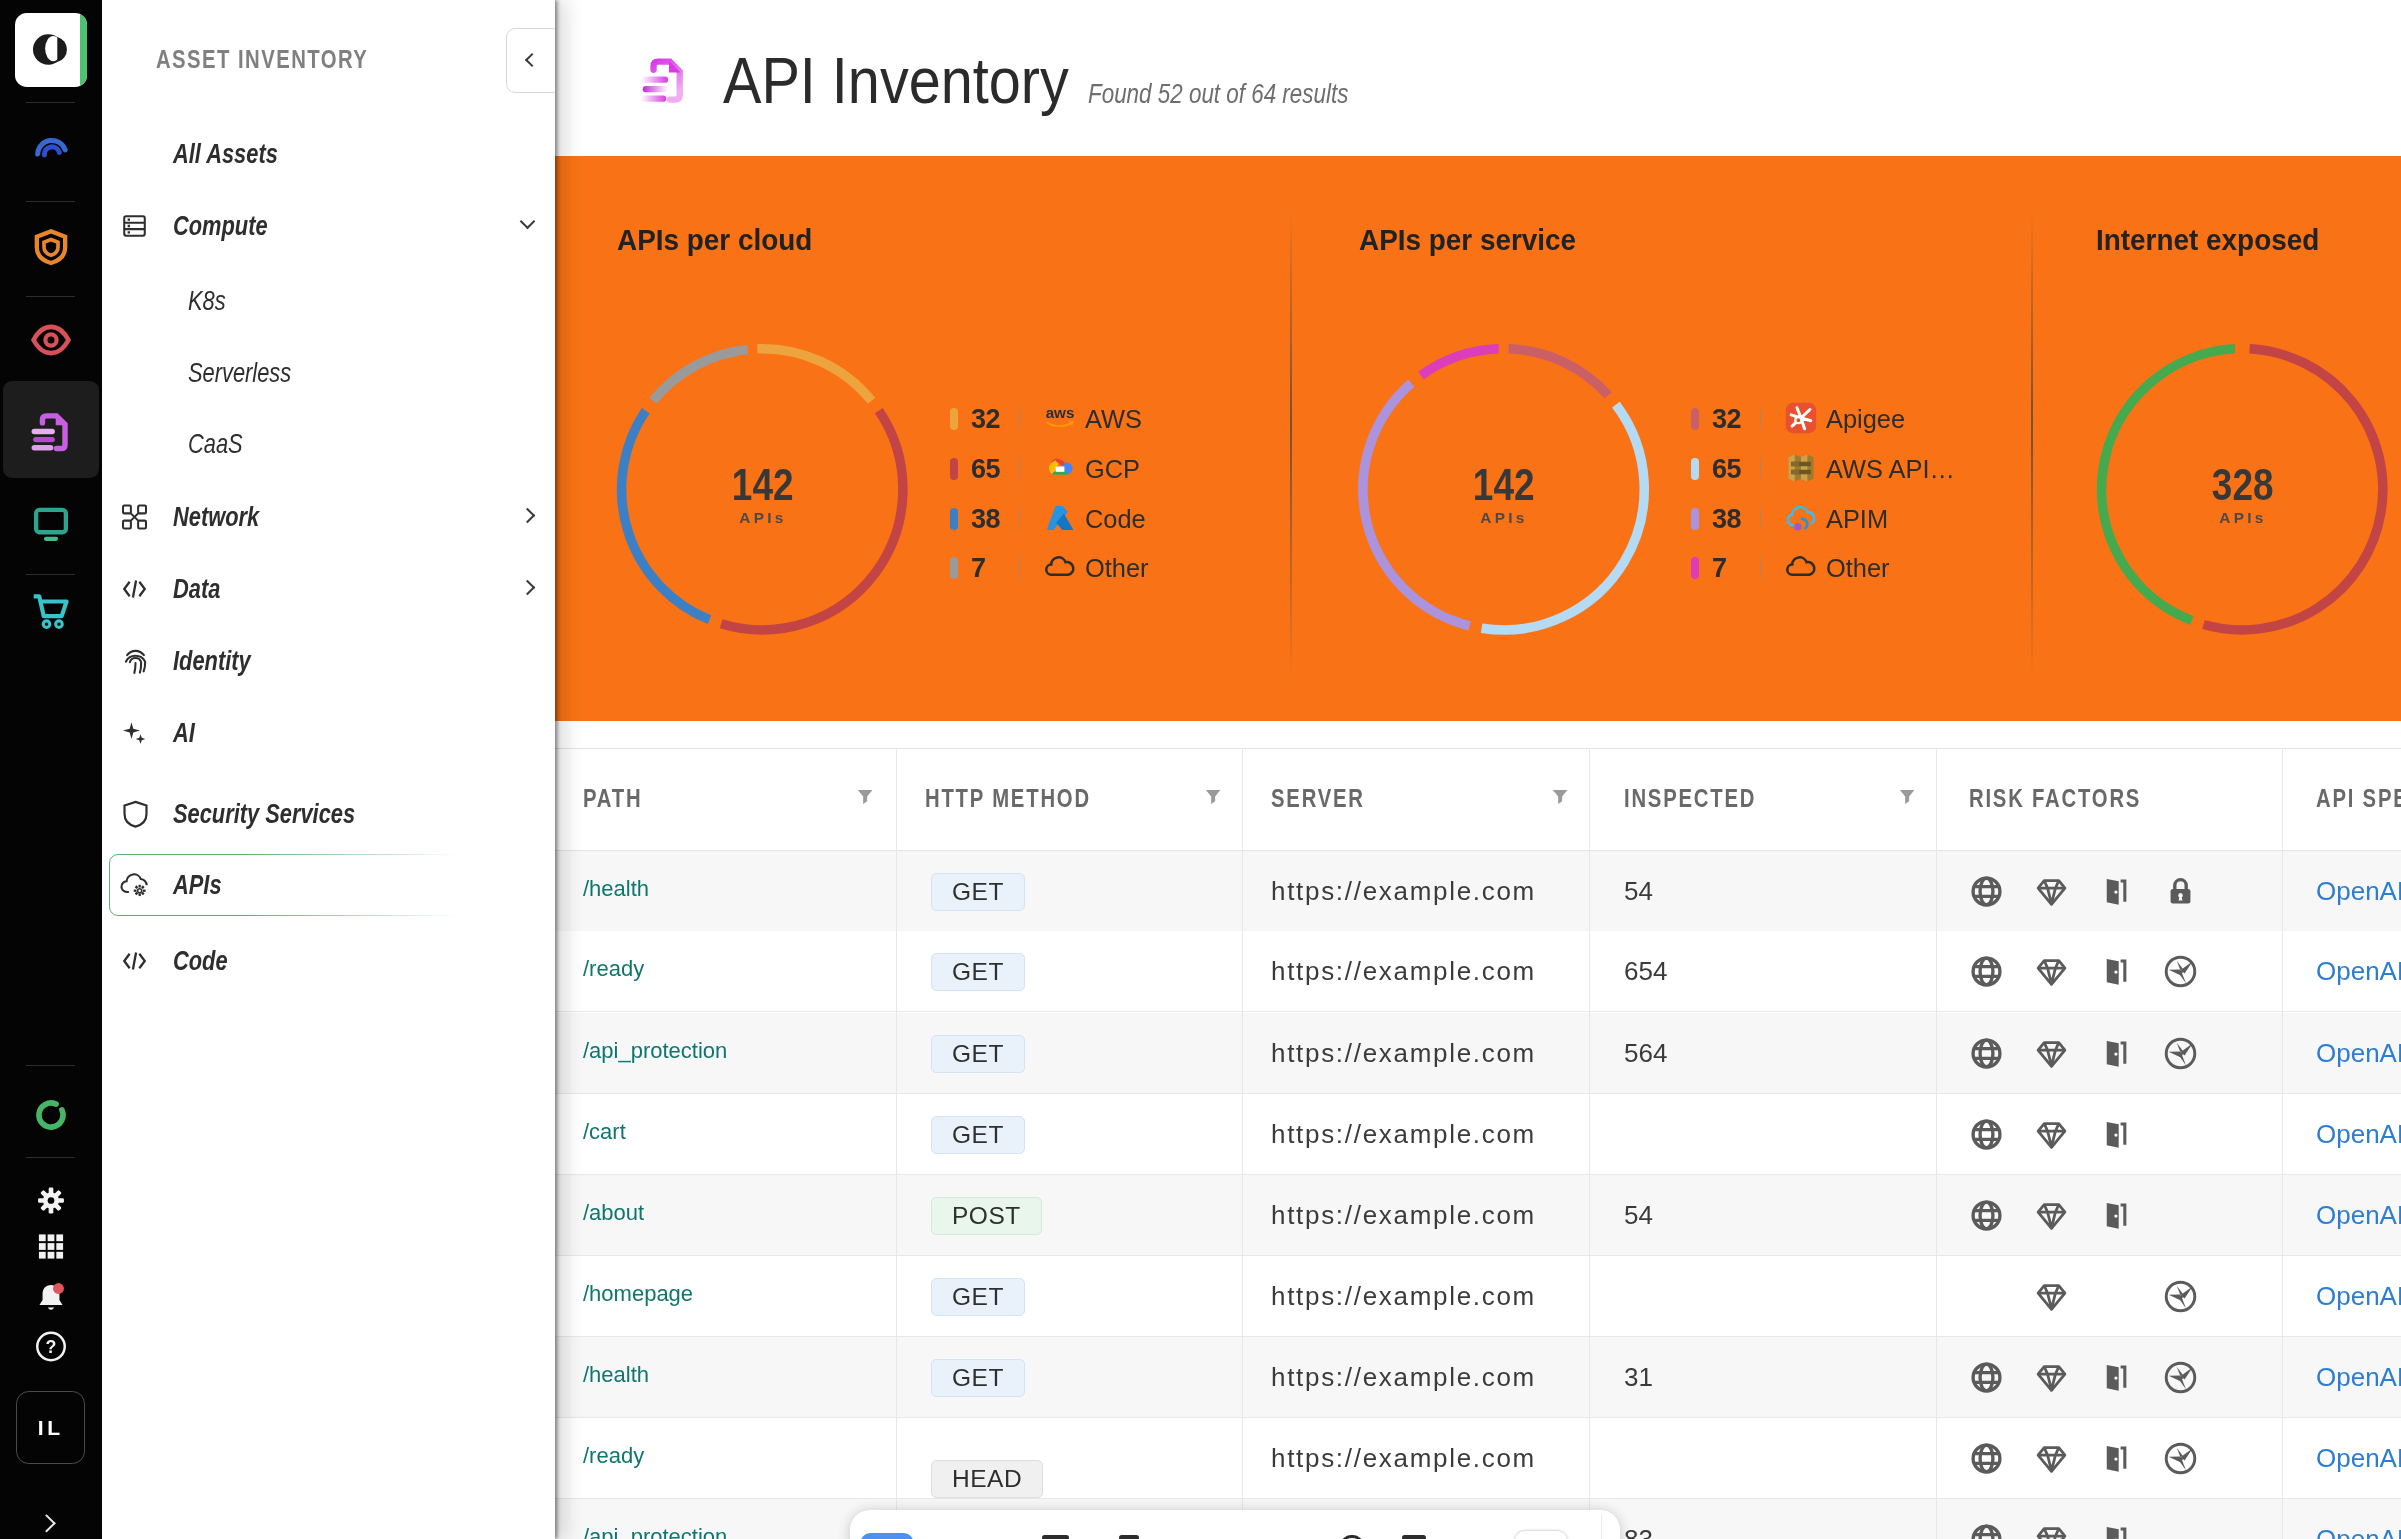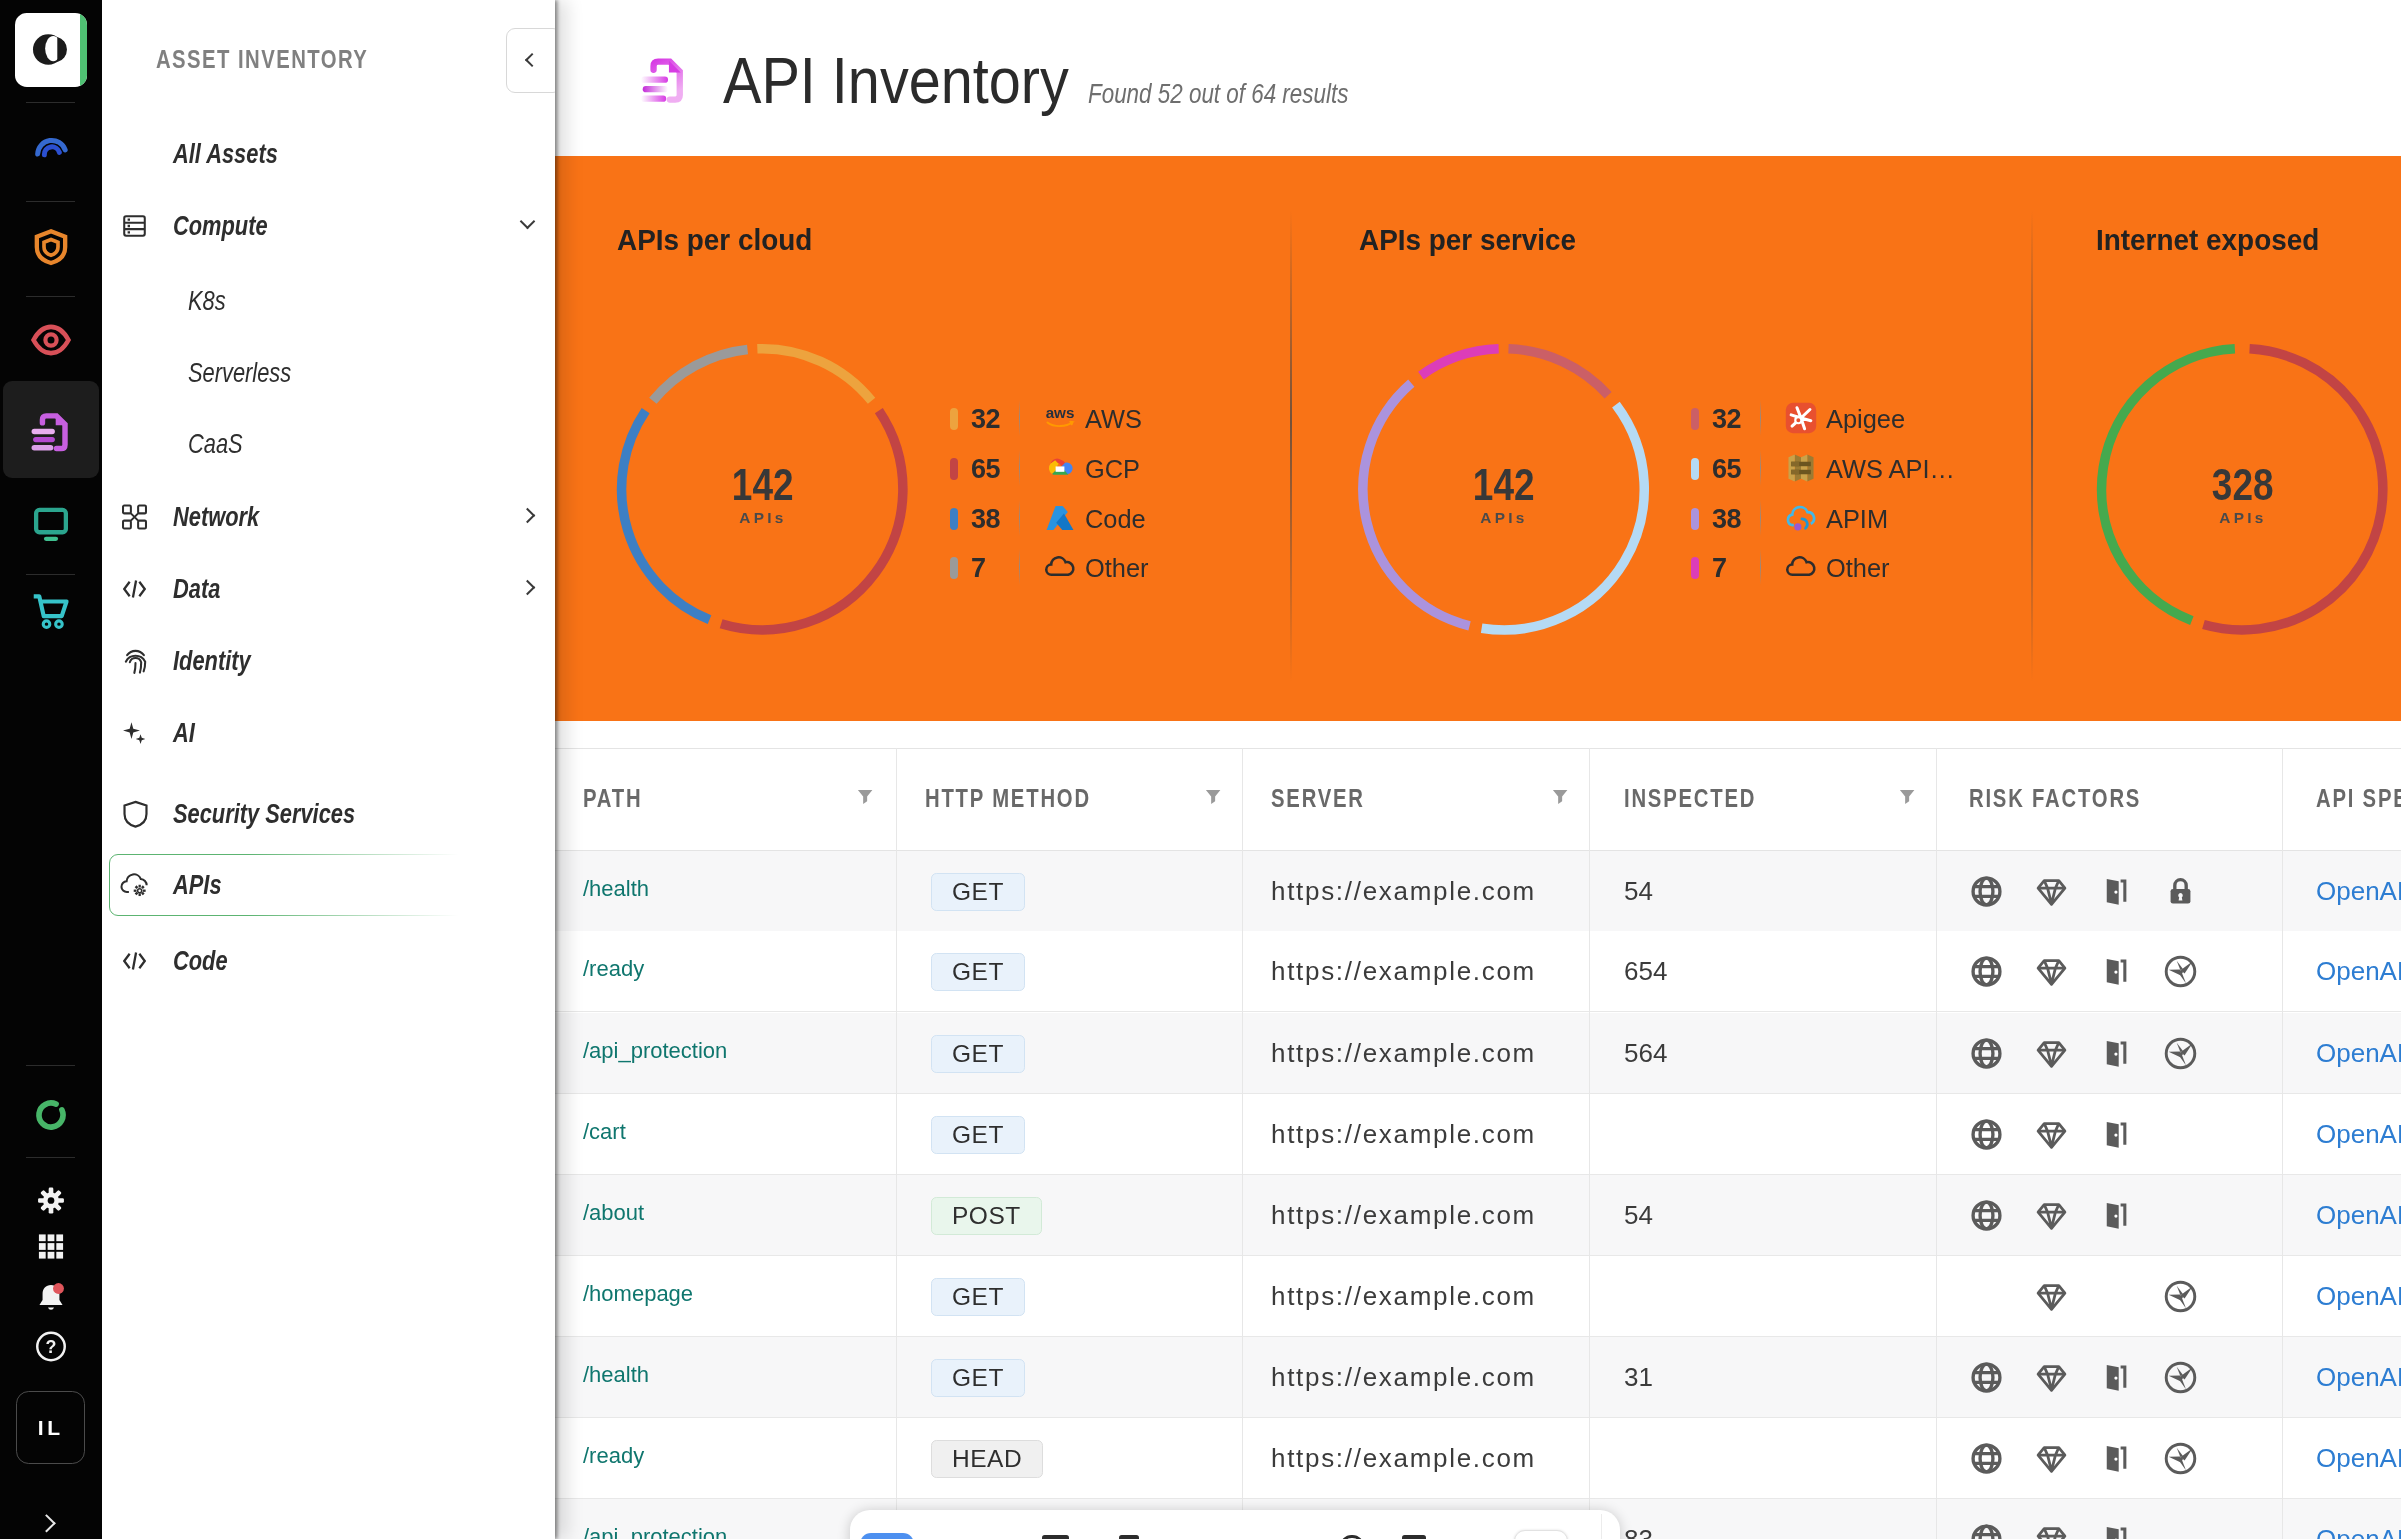--- a/index.html
+++ b/index.html
@@ -62,21 +62,21 @@
 .trow { position:absolute; left:0; right:0; height:81px; border-bottom:0.9px solid #e8e8e8; }
 .trow.odd { background:#f7f7f8; }
 .trow.even { background:#ffffff; }
 .cpath { position:absolute; left:34px; top:24.5px; font-size:22px; color:#0f766e; }
 .cserver { position:absolute; left:722px; top:24.5px; font-size:26px; color:#3b3b3b; letter-spacing:1.7px; }
 .cnum { position:absolute; left:1075px; top:24.5px; font-size:26px; color:#3b3b3b; }
 .badge { position:absolute; left:382px; top:22px; height:38px; border-radius:5.4px; font-size:24.5px; color:#2f2f2f;
   display:flex; align-items:center; justify-content:center; padding:0 20px; letter-spacing:0.5px; }
 .bget  { background:#e9f2fb; border:0.9px solid #d2e3f3; }
 .bpost { background:#e9f6ec; border:0.9px solid #d2ead7; }
-.bhead { background:#f0f0f0; border:0.9px solid #dddddd; }
+.bhead { background:#f0f0f0; border:0.9px solid #dddddd;margin-top:20px; }
 .ricon { position:absolute; top:23px; width:35px; height:35px; }
 .i1 { left:1420px; } .i2 { left:1485px; } .i3 { left:1549px; } .i4 { left:1614px; }
 .openapi { position:absolute; left:1767px; top:24.5px; font-size:26px; color:#2d7dd2; }
 
 #btoolbar { position:absolute; left:850px; top:1510px; width:770px; height:89px; background:#fff; border-radius:20px;
   box-shadow:0 1.8px 12.7px rgba(0,0,0,.20); z-index:10; }
 #btoolbar .bluebtn { position:absolute; left:10px; top:23px; width:54px; height:54px; background:#4d90f0; border-radius:11px; }
 #btoolbar .minibtn { position:absolute; left:664px; top:20px; width:54px; height:54px; background:#fff;
   border:0.9px solid #e2e2e2; border-radius:11px; box-shadow:0 0.9px 2.7px rgba(0,0,0,.12); }
 #btoolbar .tsep { position:absolute; left:751px; top:3.6px; width:0.9px; height:78px; background:#ececec; }

